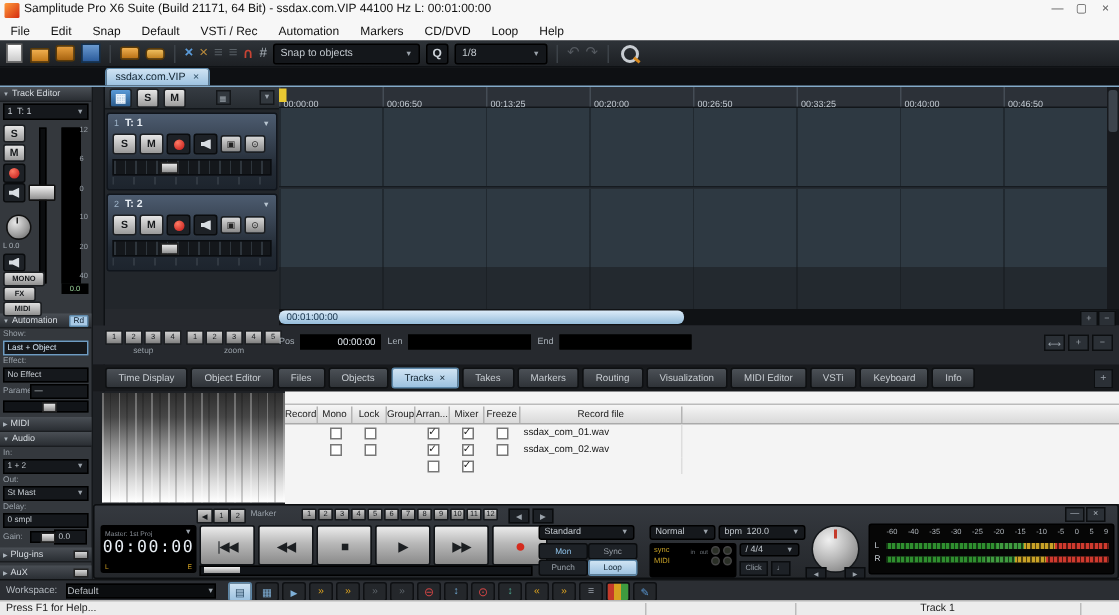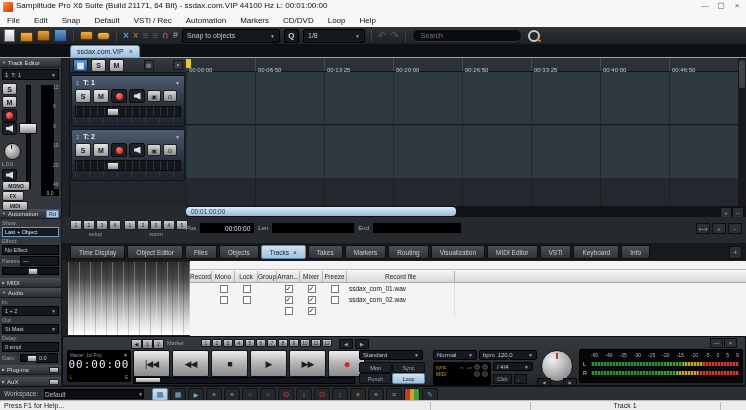--- a/index.html
+++ b/index.html
@@ -306,21 +306,20 @@
     </div>
     <div id="qbtn">Q</div>
     <div class="ddbox" style="width:52px;justify-content:center;">
       <span>1/8</span>
       <span class="caret">▼</span>
     </div>
     <div class="tsep"></div>
     <span class="tglyph g-undo">↶</span>
     <span class="tglyph g-redo">↷</span>
     <div class="tsep"></div>
-    <input id="search" placeholder="Search" style="">
     <div id="magicon"></div>
   </div>
 
   <div id="tabrow">
     <div id="ptab">
       <span>ssdax.com.VIP</span>
       <span class="x">×</span>
     </div>
   </div>
 

